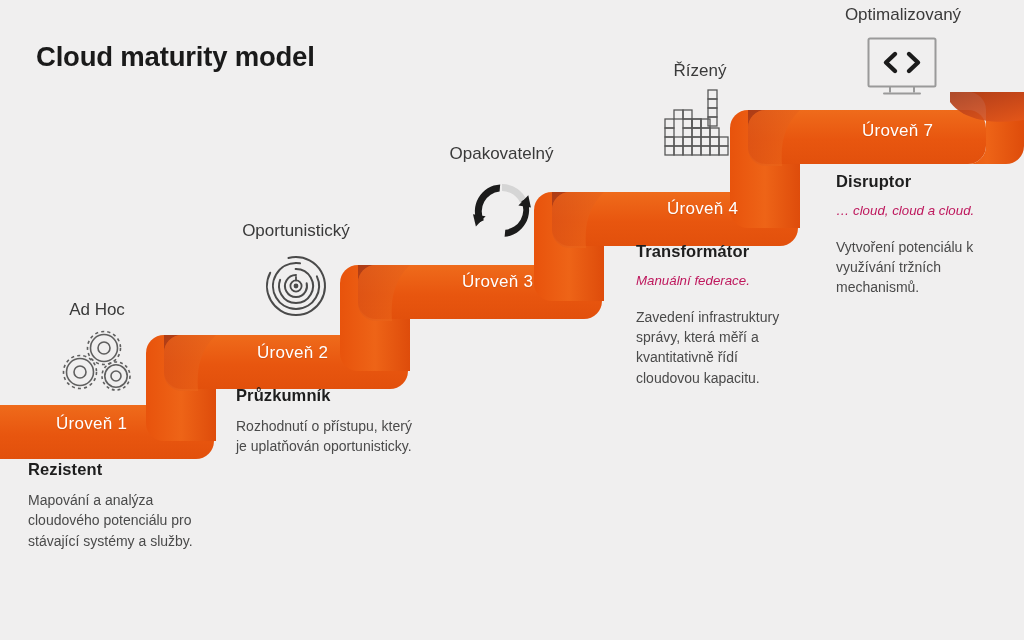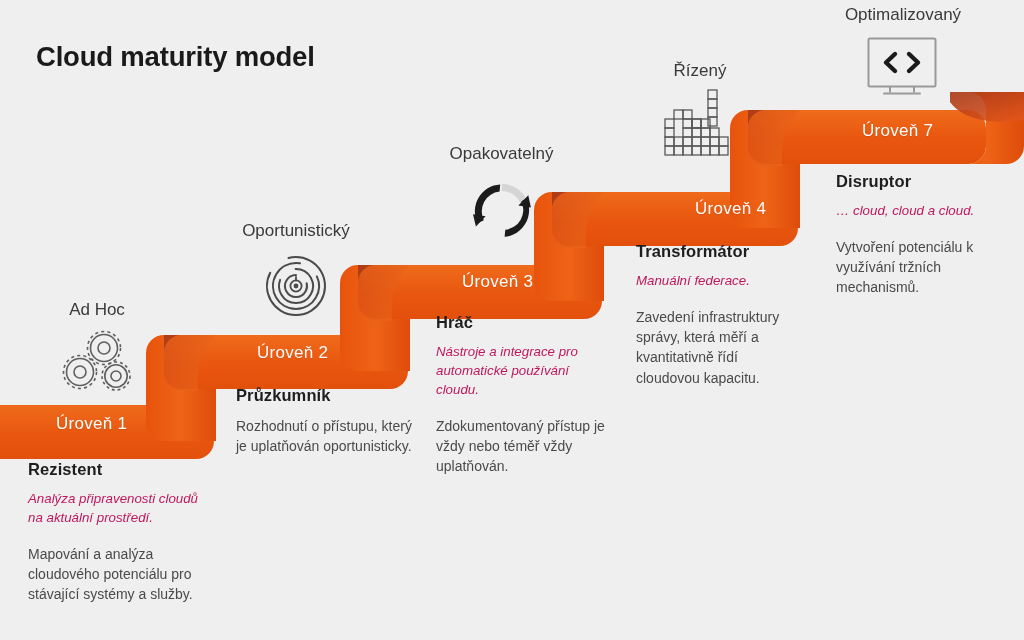--- a/index.html
+++ b/index.html
@@ -131,21 +131,21 @@
       <path d="M950,92 h74 v28 c-40,6 -64,-4 -74,-18 z" fill="url(#gFold)" opacity="0.9"></path>
       <path d="M748,128 a18,18 0 0 1 18,-18 h34 c-14,14 -20,30 -18,56 h-16 a18,18 0 0 1 -18,-18 z" fill="url(#gFoldSoft)" opacity="0.55"></path>
     </g>
   </svg>
 
   <div id="title">Cloud maturity model</div>
 
   <div class="level-label" style="left:56px;  top:414px;">Úroveň 1</div>
   <div class="level-label" style="left:257px; top:343px;">Úroveň 2</div>
   <div class="level-label" style="left:462px; top:272px;">Úroveň 3</div>
-  <div class="level-label" style="left:667px; top:199px;margin-left:28px;">Úroveň 4</div>
+  <div class="level-label" style="left:667px; top:199px;">Úroveň 4</div>
   <div class="level-label" style="left:862px; top:121px;">Úroveň 7</div>
 
   <div class="topcap" style="left:27px;  top:300px; width:140px;">Ad Hoc</div>
   <div class="topcap" style="left:210px; top:221px; width:172px;">Oportunistický</div>
   <div class="topcap" style="left:424px; top:144px; width:155px;">Opakovatelný</div>
   <div class="topcap" style="left:638px; top:61px;  width:124px;">Řízený</div>
   <div class="topcap" style="left:815px; top:5px;   width:176px;">Optimalizovaný</div>
 
   <div class="iconbox" style="left:58px; top:328px;">
     <svg width="84" height="74" viewBox="0 0 84 74">
@@ -246,34 +246,28 @@
       <path d="M18,57.5 H54" stroke="#9a9a9a" stroke-width="2" stroke-linecap="round"></path>
       <g fill="none" stroke="#1b1b1b" stroke-width="4.4" stroke-linecap="round" stroke-linejoin="round">
         <path d="M29,18 L20,26.5 L29,35"></path>
         <path d="M43,18 L52,26.5 L43,35"></path>
       </g>
     </svg>
   </div>
 
   <div class="block" style="left:28px; top:460px; width:178px;">
     <h3>Rezistent</h3>
-    <div class="ital">Analýza připravenosti cloudů na aktuální prostředí.</div>
     <div class="body">Mapování a analýza cloudového potenciálu pro stávající systémy a služby.</div>
   </div>
 
   <div class="block" style="left:236px; top:386px; width:180px;">
     <h3>Průzkumník</h3>
     <div class="body">Rozhodnutí o přístupu, který je uplatňován oportunisticky.</div>
   </div>
 
-  <div class="block" style="left:436px; top:313px; width:170px;">
-    <h3>Hráč</h3>
-    <div class="ital">Nástroje a integrace pro automatické používání cloudu.</div>
-    <div class="body">Zdokumentovaný přístup je vždy nebo téměř vždy uplatňován.</div>
-  </div>
 
   <div class="block" style="left:636px; top:242px; width:168px;">
     <h3>Transformátor</h3>
     <div class="ital">Manuální federace.</div>
     <div class="body">Zavedení infrastruktury správy, která měří a kvantitativně řídí cloudovou kapacitu.</div>
   </div>
 
   <div class="block" style="left:836px; top:172px; width:160px;">
     <h3>Disruptor</h3>
     <div class="ital">… cloud, cloud a cloud.</div>

